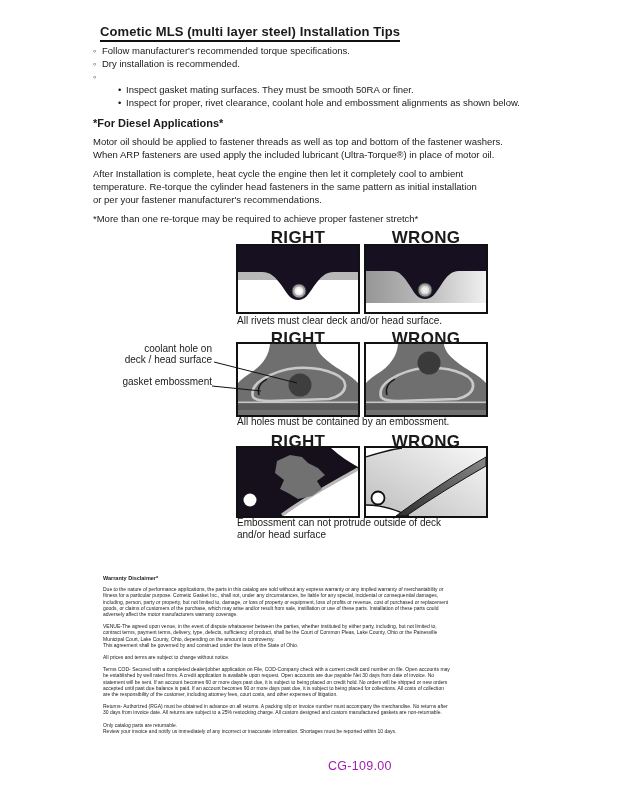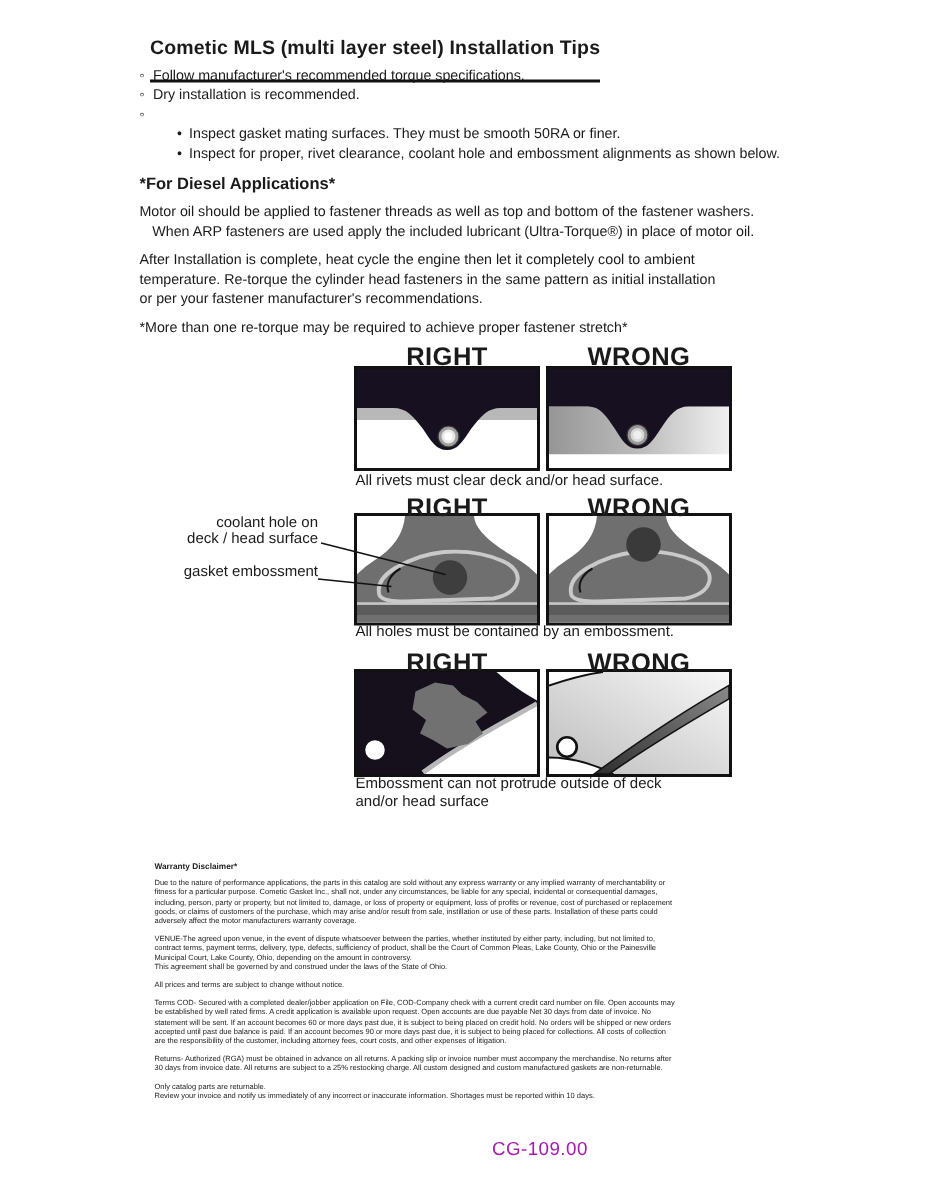--- a/index.html
+++ b/index.html
@@ -5,31 +5,31 @@
   html,body { margin:0; padding:0; background:#fff; }
   .page {
     position:relative; width:618px; height:800px; background:#ffffff;
     font-family:"Liberation Sans", sans-serif; color:#1a1a1a; overflow:hidden;
   }
   .abs { position:absolute; }
   .preline { white-space:pre-line; }
 
   .doc-title {
     left:100px; top:24px; font-size:13px; font-weight:bold;
-    border-bottom:2px solid #111; padding-bottom:14px; letter-spacing:0.1px;
+    border-bottom:2px solid #111; padding-bottom:1px; letter-spacing:0.1px;
   }
   .tips { left:93px; top:44px; font-size:9.5px; line-height:13px; }
   .tip { display:flex; align-items:baseline; }
   .tip .tip-marker { width:9px; flex:0 0 9px; }
   .tip.sub { margin-left:25px; }
   .tip.sub .tip-marker { width:8px; flex:0 0 8px; }
 
   .diesel-heading { left:93px; top:117px; font-size:11px; font-weight:bold;text-align:center; }
   .body-para { font-size:9.5px; line-height:13px; }
-  .p1 { left:93px; top:135px;text-align:right; }
+  .p1 { left:93px; top:135px; }
   .p2 { left:93px; top:167px; }
   .pnote { left:93px; top:212px; }
 
   .rw-label { width:124px; text-align:center; font-size:17px; font-weight:bold; letter-spacing:0.3px; z-index:2; }
   .panel { border:2px solid #111; line-height:0; z-index:1; background:#fff; }
   .caption { font-size:10px; line-height:11.5px; }
 
   .side-label { width:114px; text-align:right; font-size:10px; line-height:10.5px; z-index:2; }
 
   .disclaimer { left:103px; top:575px; width:440px; font-size:5px; line-height:6.2px; color:#222; }

